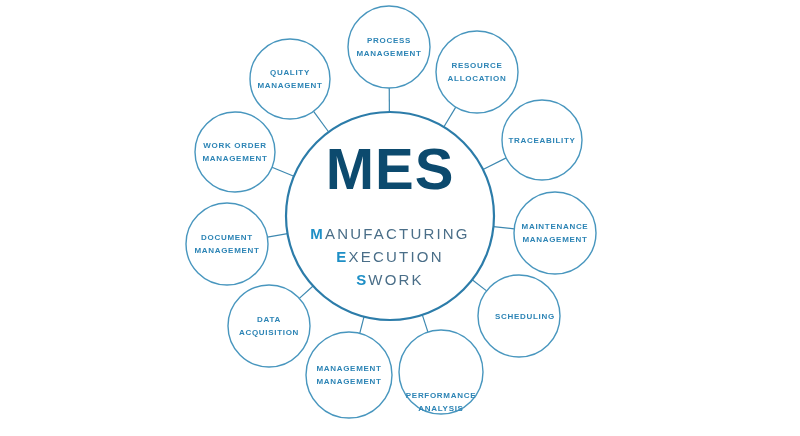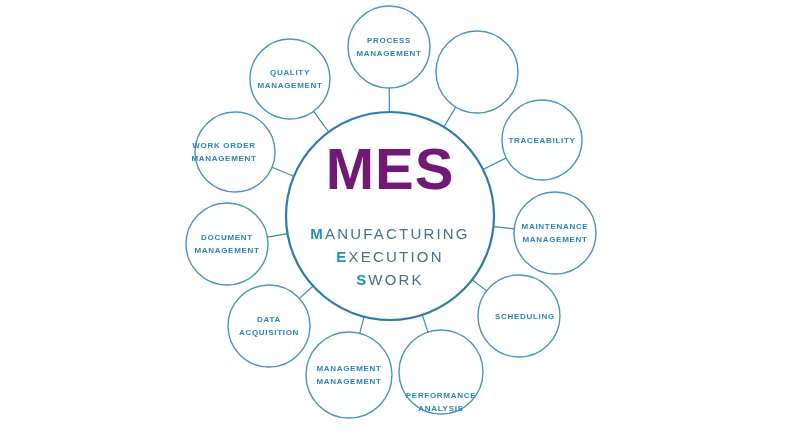--- a/index.html
+++ b/index.html
@@ -44,21 +44,21 @@
   .center-text {
     position: absolute;
     left: 390px;
     top: 215px;
     transform: translate(-50%, -50%);
     text-align: center;
   }
   .mes-title {
     font-size: 58px;
     font-weight: bold;
-    color: #701a75;
+    color: #0c4a6e;
     letter-spacing: 1px;
     line-height: 1;
   }
   .mes-subtitle {
     margin-top: 24px;
     font-size: 15px;
     letter-spacing: 2.2px;
     line-height: 23px;
     color: #4A6E88;
     font-weight: normal;
@@ -102,20 +102,24 @@
         <circle cx="290" cy="79" r="40" fill="#FFFFFF" stroke="#4896BE" stroke-width="1.4"></circle>
         <circle cx="390" cy="216" r="104" fill="#FFFFFF" stroke="#2C7CA9" stroke-width="2.2"></circle>
       </g>
   </svg>
 
   <div class="label-layer" id="label-layer">
       <div class="node-label" style="left: 389px; top: 47px;">
         <div>PROCESS</div>
         <div>MANAGEMENT</div>
       </div>
+      <div class="node-label" style="left: 477px; top: 72px;">
+        <div>RESOURCE</div>
+        <div>ALLOCATION</div>
+      </div>
       <div class="node-label" style="left: 542px; top: 140px;">
         <div>TRACEABILITY</div>
       </div>
       <div class="node-label" style="left: 555px; top: 233px;">
         <div>MAINTENANCE</div>
         <div>MANAGEMENT</div>
       </div>
       <div class="node-label" style="left: 525px; top: 316px;">
         <div>SCHEDULING</div>
       </div>
@@ -128,21 +132,21 @@
         <div>MANAGEMENT</div>
       </div>
       <div class="node-label" style="left: 269px; top: 326px;">
         <div>DATA</div>
         <div>ACQUISITION</div>
       </div>
       <div class="node-label" style="left: 227px; top: 244px;">
         <div>DOCUMENT</div>
         <div>MANAGEMENT</div>
       </div>
-      <div class="node-label" style="left: 224px; top: 152px;">
+      <div class="node-label" style="left: 235px; top: 152px;">
         <div>WORK ORDER</div>
         <div>MANAGEMENT</div>
       </div>
       <div class="node-label" style="left: 290px; top: 79px;">
         <div>QUALITY</div>
         <div>MANAGEMENT</div>
       </div>
     </div>
 
   <div class="center-text">

